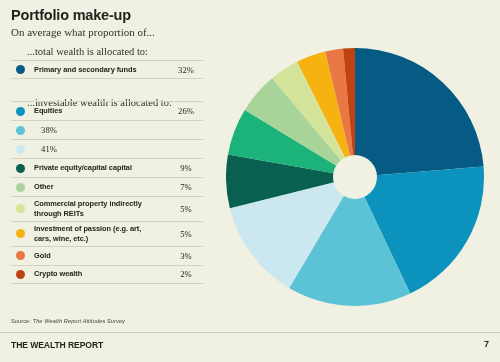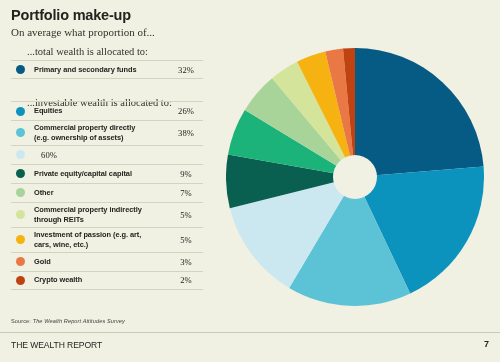--- a/index.html
+++ b/index.html
@@ -133,21 +133,21 @@
     right: 0;
     top: 332px;
     height: 1px;
     background: #c9c9b7;
   }
   .footer-brand {
     position: absolute;
     left: 11px;
     top: 340px;
     font-size: 8.6px;
-    font-weight: normal;
+    font-weight: bold;
     letter-spacing: -0.1px;
     color: #24241f;
   }
   .footer-page {
     position: absolute;
     right: 11px;
     top: 339px;
     font-size: 9px;
     font-weight: bold;
     color: #24241f;
@@ -172,27 +172,25 @@
 
   <div class="section-caption" id="cap-investable">...investable wealth is allocated to:</div>
   <div class="legend" id="legend-investable">
       <div class="legend-row">
         <span class="swatch" style="background: rgb(11, 147, 189);"></span>
         <span class="legend-label">Equities</span>
         <span class="legend-value">26%</span>
       </div>
       <div class="legend-row">
         <span class="swatch" style="background: rgb(92, 194, 214);"></span>
-        <span class="legend-label">Commercial property directly
-(e.g. ownership of assets)</span>
         <span class="legend-value">38%</span>
       </div>
       <div class="legend-row">
         <span class="swatch" style="background: rgb(203, 232, 241);"></span>
-        <span class="legend-value">60%</span>
+        <span class="legend-value">41%</span>
       </div>
       <div class="legend-row">
         <span class="swatch" style="background: rgb(10, 96, 80);"></span>
         <span class="legend-label">Private equity/capital capital</span>
         <span class="legend-value">9%</span>
       </div>
       <div class="legend-row">
         <span class="swatch" style="background: rgb(168, 212, 154);"></span>
         <span class="legend-label">Other</span>
         <span class="legend-value">7%</span>

